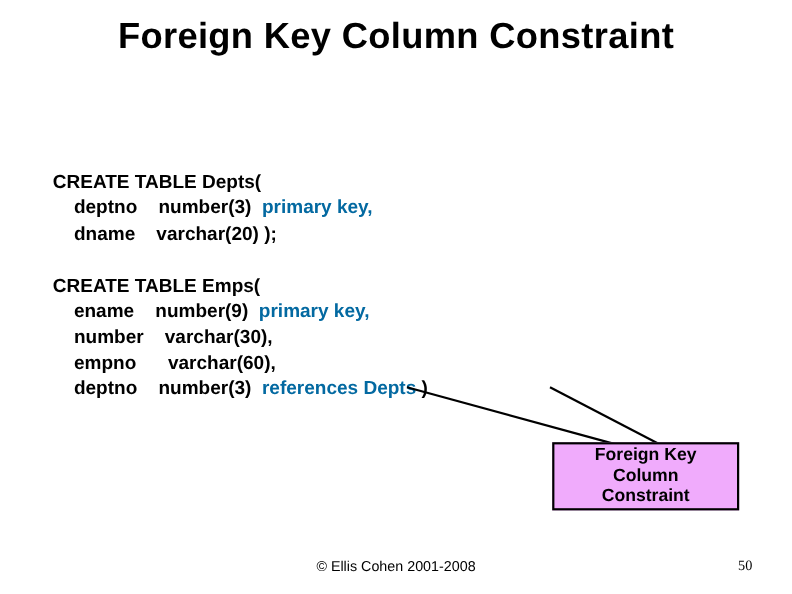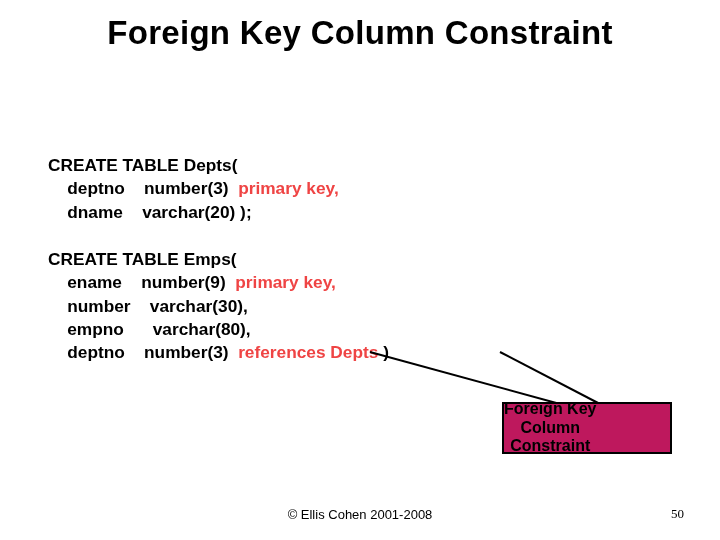--- a/index.html
+++ b/index.html
@@ -40,26 +40,27 @@
     font-family: Verdana, Geneva, sans-serif;
   }
   .code1 { top: 154px; }
   .code2 { top: 248px; }
 
   .callout {
     position: absolute;
     left: 502px;
     top: 402px;
     width: 170px;
-    height: 52px;
-    background: #be185d;
+    height: 62px;
+    background: #f0abfc;
     border: 2px solid #000;
     box-sizing: border-box;
     display: flex;
     align-items: center;
+    justify-content: center;
     text-align: center;
     font-weight: bold;
     font-size: 16px;
     line-height: 1.18;
   }
   
   .connector {
     position: absolute;
     pointer-events: none;
   }
@@ -72,36 +73,36 @@
     color: #000;
   }
   .slide-num {
     position: absolute;
     bottom: 18px;
     right: 36px;
     font-size: 13px;
     color: #000;
     font-family: Liberation Serif, serif;
   }
-  .hl-red { color: #ef4444; }
+  .hl-red { color: #0369a1; }
 </style>
 </head>
 <body>
 <div class="slide">
 
   <div class="title">Foreign Key Column Constraint</div>
 
   <div class="code-block code1"><span>CREATE TABLE Depts(</span>
     <span>deptno</span>    <span>number(3)</span>  <span class="hl-red">primary key,</span>
     <span>dname</span>    <span>varchar(20) );</span></div>
 
   <div class="code-block code2"><span>CREATE TABLE Emps(</span>
     <span>ename</span>    <span>number(9)</span>  <span class="hl-red">primary key,</span>
     <span>number</span>    <span>varchar(30),</span>
-    <span>empno</span>      <span>varchar(80),</span>
+    <span>empno</span>      <span>varchar(60),</span>
     <span>deptno</span>    <span>number(3)</span>  <span class="hl-red" id="ref-highlight">references Depts</span><span> )</span></div>
 
   <svg class="connector" style="left:0;top:0" width="720" height="540">
     <line x1="370" y1="352" x2="560" y2="404" stroke="#000" stroke-width="2"></line>
     <line x1="500" y1="352" x2="600" y2="404" stroke="#000" stroke-width="2"></line>
   </svg>
 
   <div class="callout">
     <span style="white-space:pre-line;">Foreign Key
 Column

